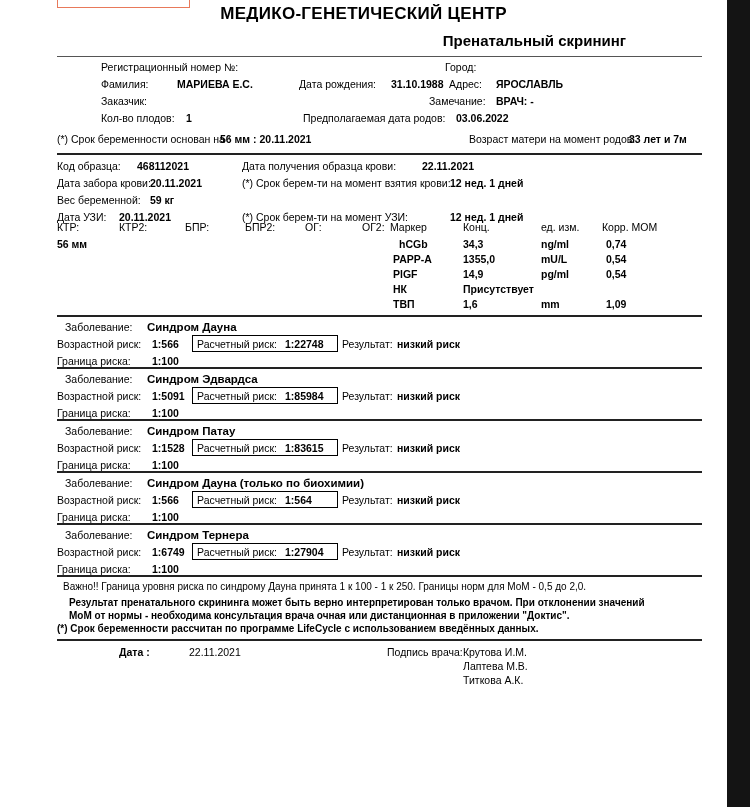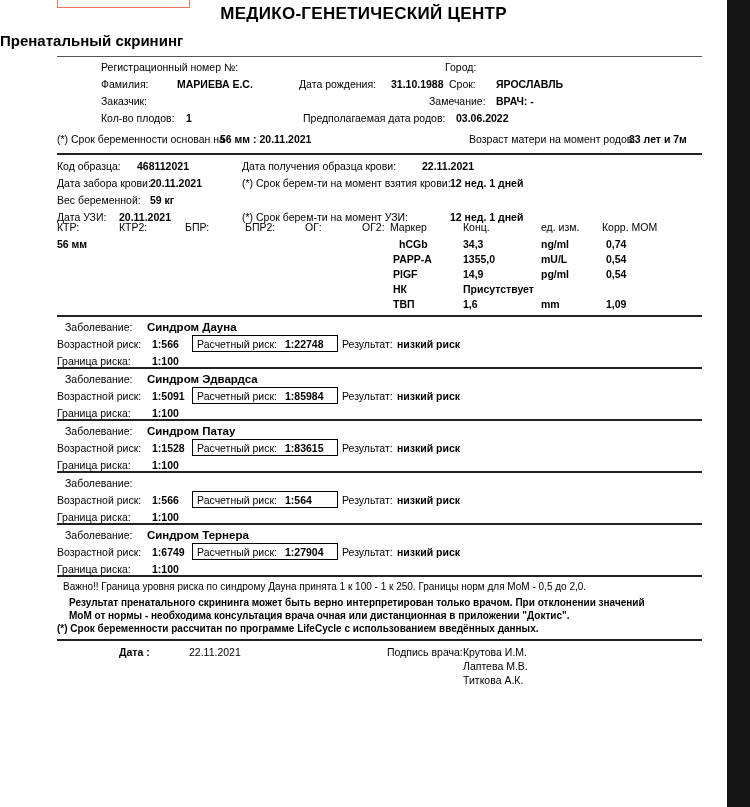--- a/index.html
+++ b/index.html
@@ -47,23 +47,24 @@
     width: 727px;
     text-align: center;
     font-size: 17px;
     font-weight: bold;
     letter-spacing: 0.3px;
   }
   .title-sub {
     position: absolute;
     left: 0; top: 32px;
     width: 582px;
-    text-align: left;
+    text-align: right;
     font-size: 15px;
     font-weight: bold;
+    padding-left: 44px;
   }
 
   
   .content {
     position: absolute;
     left: 57px;
     top: 56px;
     width: 645px;
   }
   .hr {
@@ -180,21 +181,21 @@
     <div class="block" id="sec-patient">
       <div class="lbl" style="left:0;top:4px;">Регистрационный номер №:</div>
       <div class="val" style="left:165px;top:4px;"></div>
       <div class="lbl" style="left:344px;top:4px;">Город:</div>
       <div class="val" style="left:395px;top:4px;"></div>
 
       <div class="lbl" style="left:0;top:21px;">Фамилия:</div>
       <div class="val" style="left:76px;top:21px;">МАРИЕВА Е.С.</div>
       <div class="lbl" style="left:198px;top:21px;">Дата рождения:</div>
       <div class="val" style="left:290px;top:21px;">31.10.1988</div>
-      <div class="lbl" style="left:348px;top:21px;">Срок:</div>
+      <div class="lbl" style="left:348px;top:21px;">Адрес:</div>
       <div class="val" style="left:395px;top:21px;">ЯРОСЛАВЛЬ</div>
 
       <div class="lbl" style="left:0;top:38px;">Заказчик:</div>
       <div class="val" style="left:76px;top:38px;"></div>
       <div class="lbl" style="left:328px;top:38px;">Замечание:</div>
       <div class="val" style="left:395px;top:38px;">ВРАЧ: -</div>
 
       <div class="lbl" style="left:0;top:55px;">Кол-во плодов:</div>
       <div class="val" style="left:85px;top:55px;">1</div>
       <div class="lbl" style="left:202px;top:55px;">Предполагаемая дата родов:</div>
@@ -322,20 +323,21 @@
       </div>
       <div class="d-lbl" style="left:285px;top:21px;">Результат:</div>
       <div class="val" style="left:340px;top:21px;">низкий риск</div>
       <div class="d-lbl" style="left:0;top:38px;">Граница риска:</div>
       <div class="val" style="left:95px;top:38px;">1:100</div>
     </div>
     <div class="hr-strong"></div>
 
     <div class="disease">
       <div class="d-lbl" style="left:8px;top:4px;">Заболевание:</div>
+      <div class="d-name">Синдром Дауна (только по биохимии)</div>
       <div class="d-lbl" style="left:0;top:21px;">Возрастной риск:</div>
       <div class="val" style="left:95px;top:21px;">1:566</div>
       <div class="risk-box">
         <div class="rb-lbl">Расчетный риск:</div>
         <div class="rb-val">1:564</div>
       </div>
       <div class="d-lbl" style="left:285px;top:21px;">Результат:</div>
       <div class="val" style="left:340px;top:21px;">низкий риск</div>
       <div class="d-lbl" style="left:0;top:38px;">Граница риска:</div>
       <div class="val" style="left:95px;top:38px;">1:100</div>

